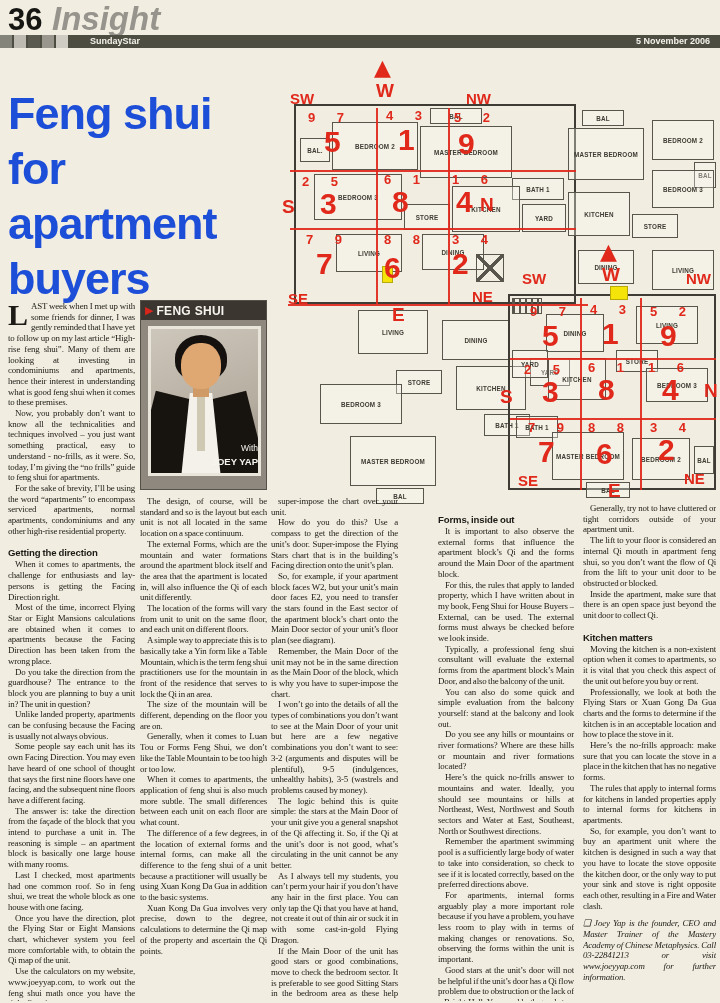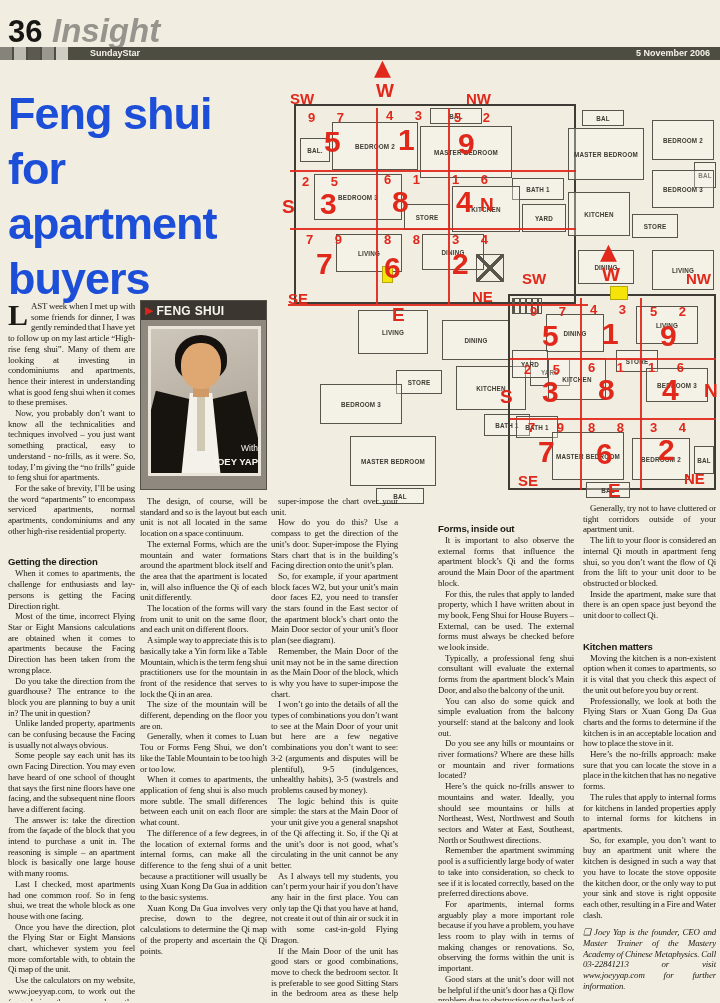--- a/index.html
+++ b/index.html
@@ -3,21 +3,21 @@
 <meta charset="utf-8">
 <style>
   html,body{margin:0;padding:0;}
   body{
     width:720px;height:1003px;position:relative;overflow:hidden;
     background:#f1ede1;
     font-family:"Liberation Serif", serif;
     color:#1d1b16;
   }
   
-  #pagehead{position:absolute;left:0;top:16px;width:720px;height:48px;}
+  #pagehead{position:absolute;left:0;top:4px;width:720px;height:48px;}
   #pagenum{position:absolute;left:8px;top:-2px;font:bold 31px "Liberation Sans",sans-serif;color:#18color;color:#161613;}
   #sectiontitle{position:absolute;left:52px;top:-4px;font:bold italic 33px "Liberation Sans",sans-serif;color:#96948c;}
   #mastbar{position:absolute;left:0;top:31px;width:720px;height:13px;background:#4d4d42;}
   .sq{position:absolute;top:31px;width:12px;height:13px;display:inline-block;}
   #mastname{position:absolute;left:90px;top:32px;font:bold 9px "Liberation Sans",sans-serif;color:#f4f2ea;}
   #mastdate{position:absolute;right:10px;top:32px;font:bold 9px "Liberation Sans",sans-serif;color:#f4f2ea;}
   
   #headline{
     position:absolute;left:8px;top:56px;width:268px;
     font:bold 45px/55px "Liberation Sans",sans-serif;
@@ -30,21 +30,21 @@
   #col2{left:140px;top:300px;width:127px;height:703px;}
   #col3{left:271px;top:496px;width:127px;height:505px;}
   #col4{left:438px;top:503px;width:136px;height:498px;}
   #col5{left:583px;top:503px;width:133px;height:498px;}
   .t-p{margin:0;text-indent:7px;}
   .t-drop{margin:0;}
   .t-drop::first-letter{
     float:left;font:bold 30px/23px "Liberation Serif",serif;
     padding:2px 3px 0 0;color:#1d1b16;
   }
-  .t-h{margin:20px 0 1px 0;font:bold 9.6px "Liberation Sans",sans-serif;text-indent:0;}
+  .t-h{margin:11px 0 1px 0;font:bold 9.6px "Liberation Sans",sans-serif;text-indent:0;}
   .t-bio{margin:7px 0 0 0;font-style:italic;text-indent:0;}
   
   #photobox{position:absolute;left:140px;top:300px;width:127px;height:190px;
     background:#8e887e;border:1px solid #55504a;box-sizing:border-box;}
   #phototag{height:19px;background:#3c3631;display:flex;align-items:center;padding-left:4px;}
   #phototag .tri{color:#d9261c;font-size:11px;margin-right:3px;font-family:"DejaVu Sans",sans-serif;}
   #phototag .tagtxt{font:bold 12px "Liberation Sans",sans-serif;color:#f6f4ee;letter-spacing:0.3px;}
   #portrait{position:absolute;left:7px;top:25px;width:113px;height:150px;
     background:linear-gradient(160deg,#cdc6ba 0%,#b5ada0 60%,#8e877c 100%);
     border:3px solid #e9e5da;box-sizing:border-box;overflow:hidden;}

